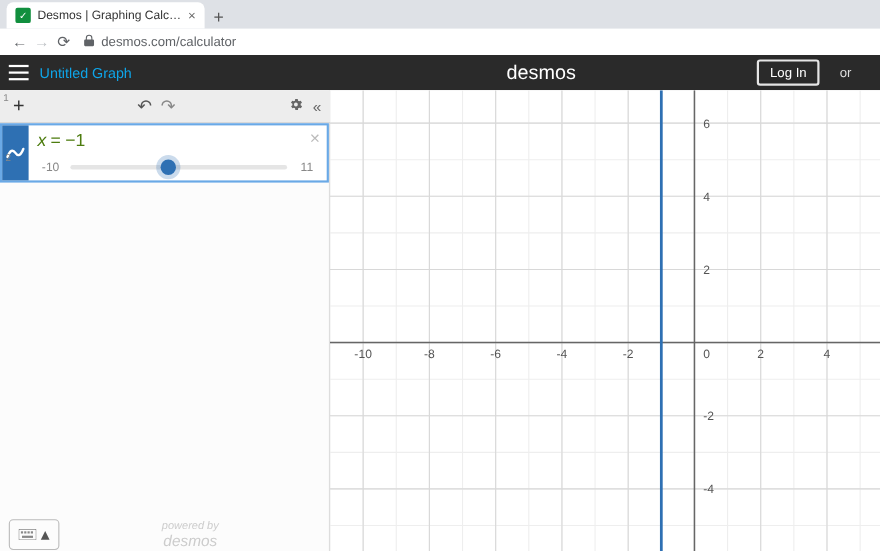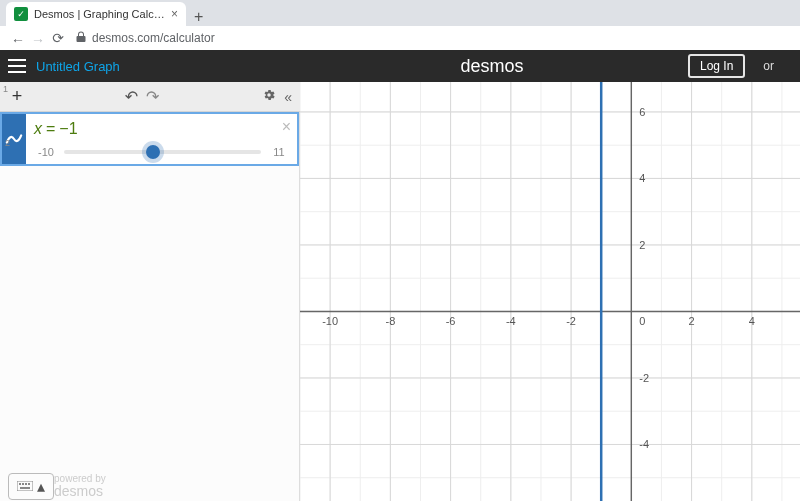--- a/index.html
+++ b/index.html
@@ -51,21 +51,21 @@
   .expr-math .eq { font-style:normal; padding:0 4px;}
   .expr-math .num { font-style:normal;}
   .expr-close { position:absolute; right:6px; top:4px; color:#bbb; font-size:16px; cursor:pointer;}
   .slider-row { display:flex; align-items:center; margin-top:6px; font-size:11px; color:#888;}
   .slider-min,.slider-max { width:24px; text-align:center;}
   .slider-track { flex:1; height:4px; background:#e5e5e5; border-radius:2px; position:relative; margin:0 6px;}
   .slider-handle { position:absolute; top:50%; width:14px; height:14px; border-radius:50%; background:#2e70b3; transform:translate(-50%,-50%); box-shadow:0 0 0 4px rgba(46,112,179,0.25);}
 
   .footer { position:absolute; bottom:0; left:0; width:300px; height:30px; display:flex; align-items:center; padding:0 8px;}
   .keypad { border:1px solid #bbb; border-radius:4px; padding:3px 8px; display:flex; align-items:center; gap:4px; color:#555; cursor:pointer;}
-  .powered { flex:1; color:#ccc; font-size:10px; line-height:1;}
+  .powered { flex:1; text-align:center; color:#ccc; font-size:10px; line-height:1;font-style:italic;}
   .powered .d { font-size:14px; letter-spacing:0;}
   
   .graph { flex:1; position:relative; background:#fff; }
   .graph svg { position:absolute; inset:0; }
   .axis-label { font-size:11px; fill:#555; font-family: Arial;}
 </style>
 </head>
 <body>
 
 <div class="browser-chrome">

